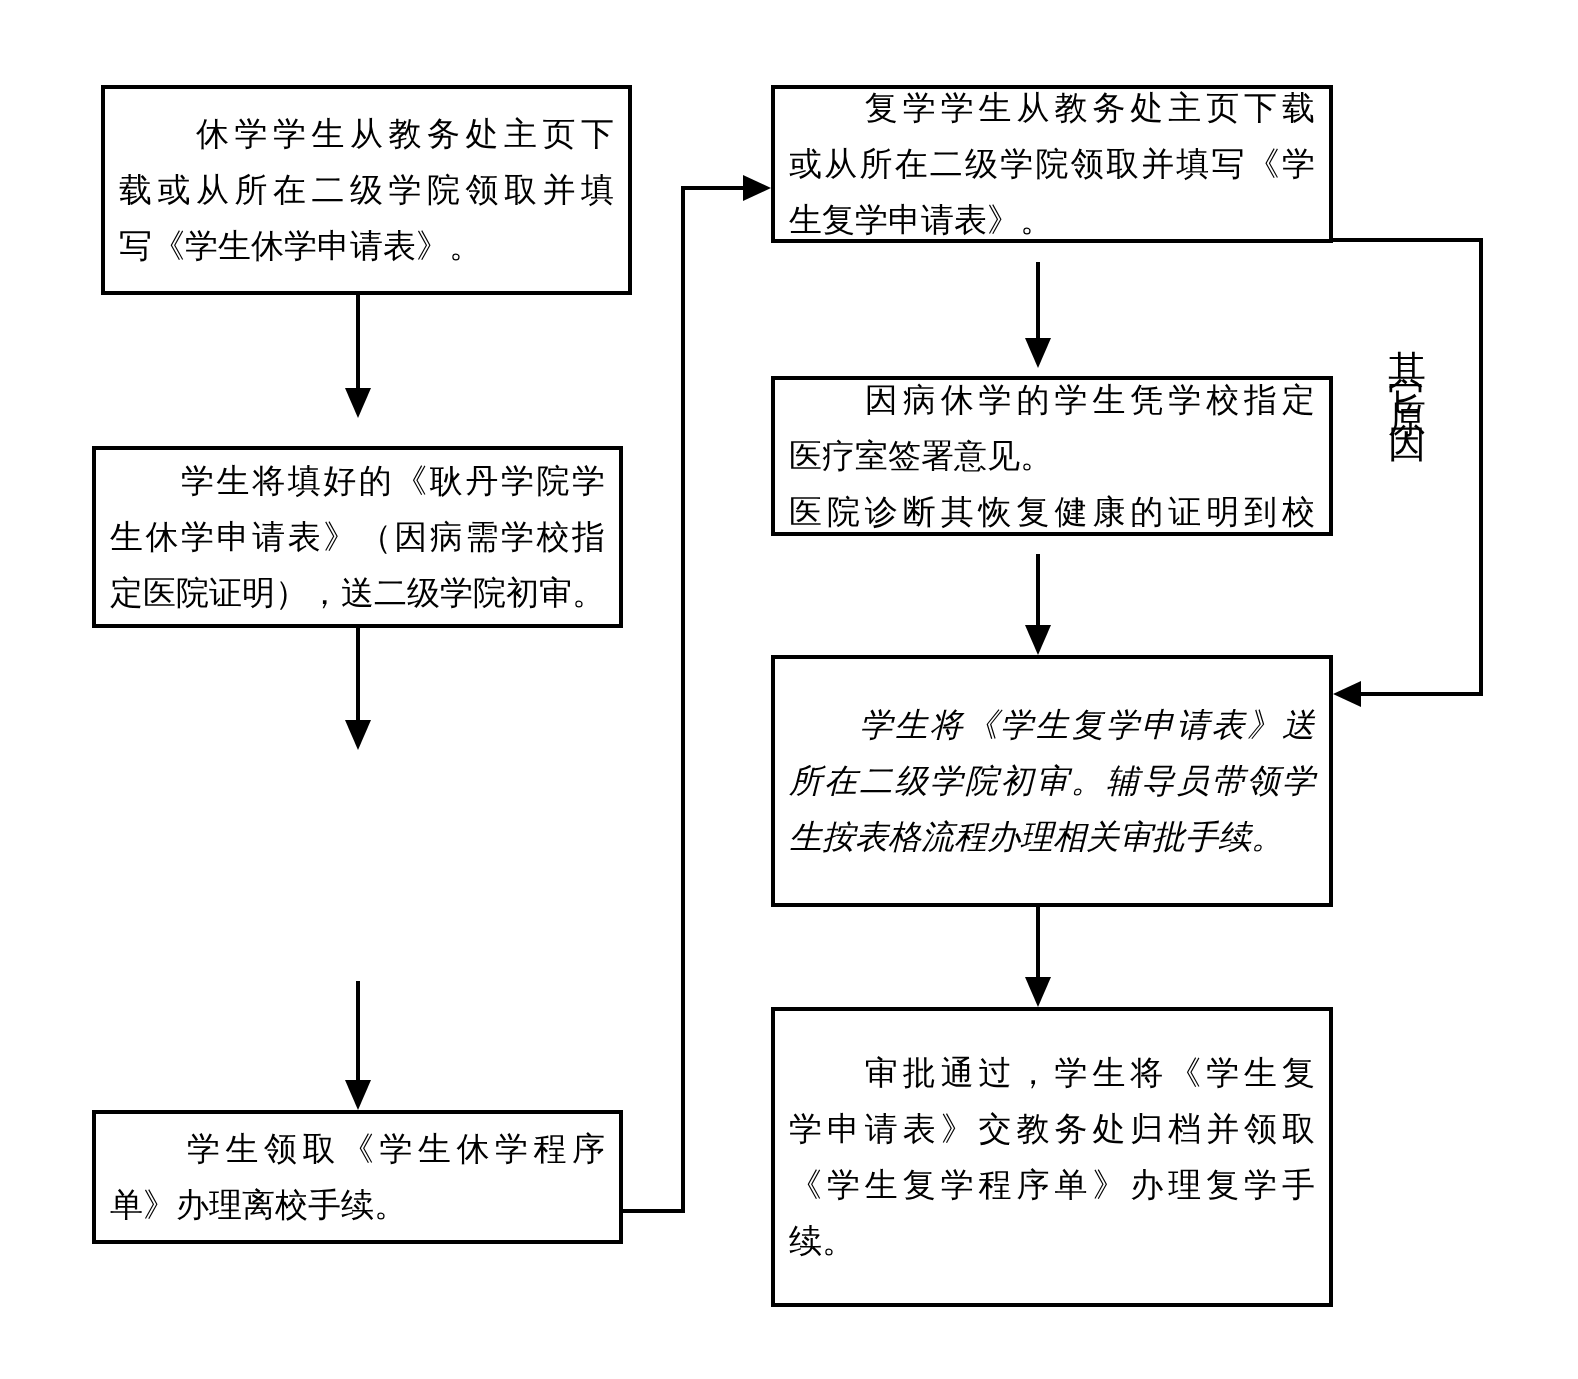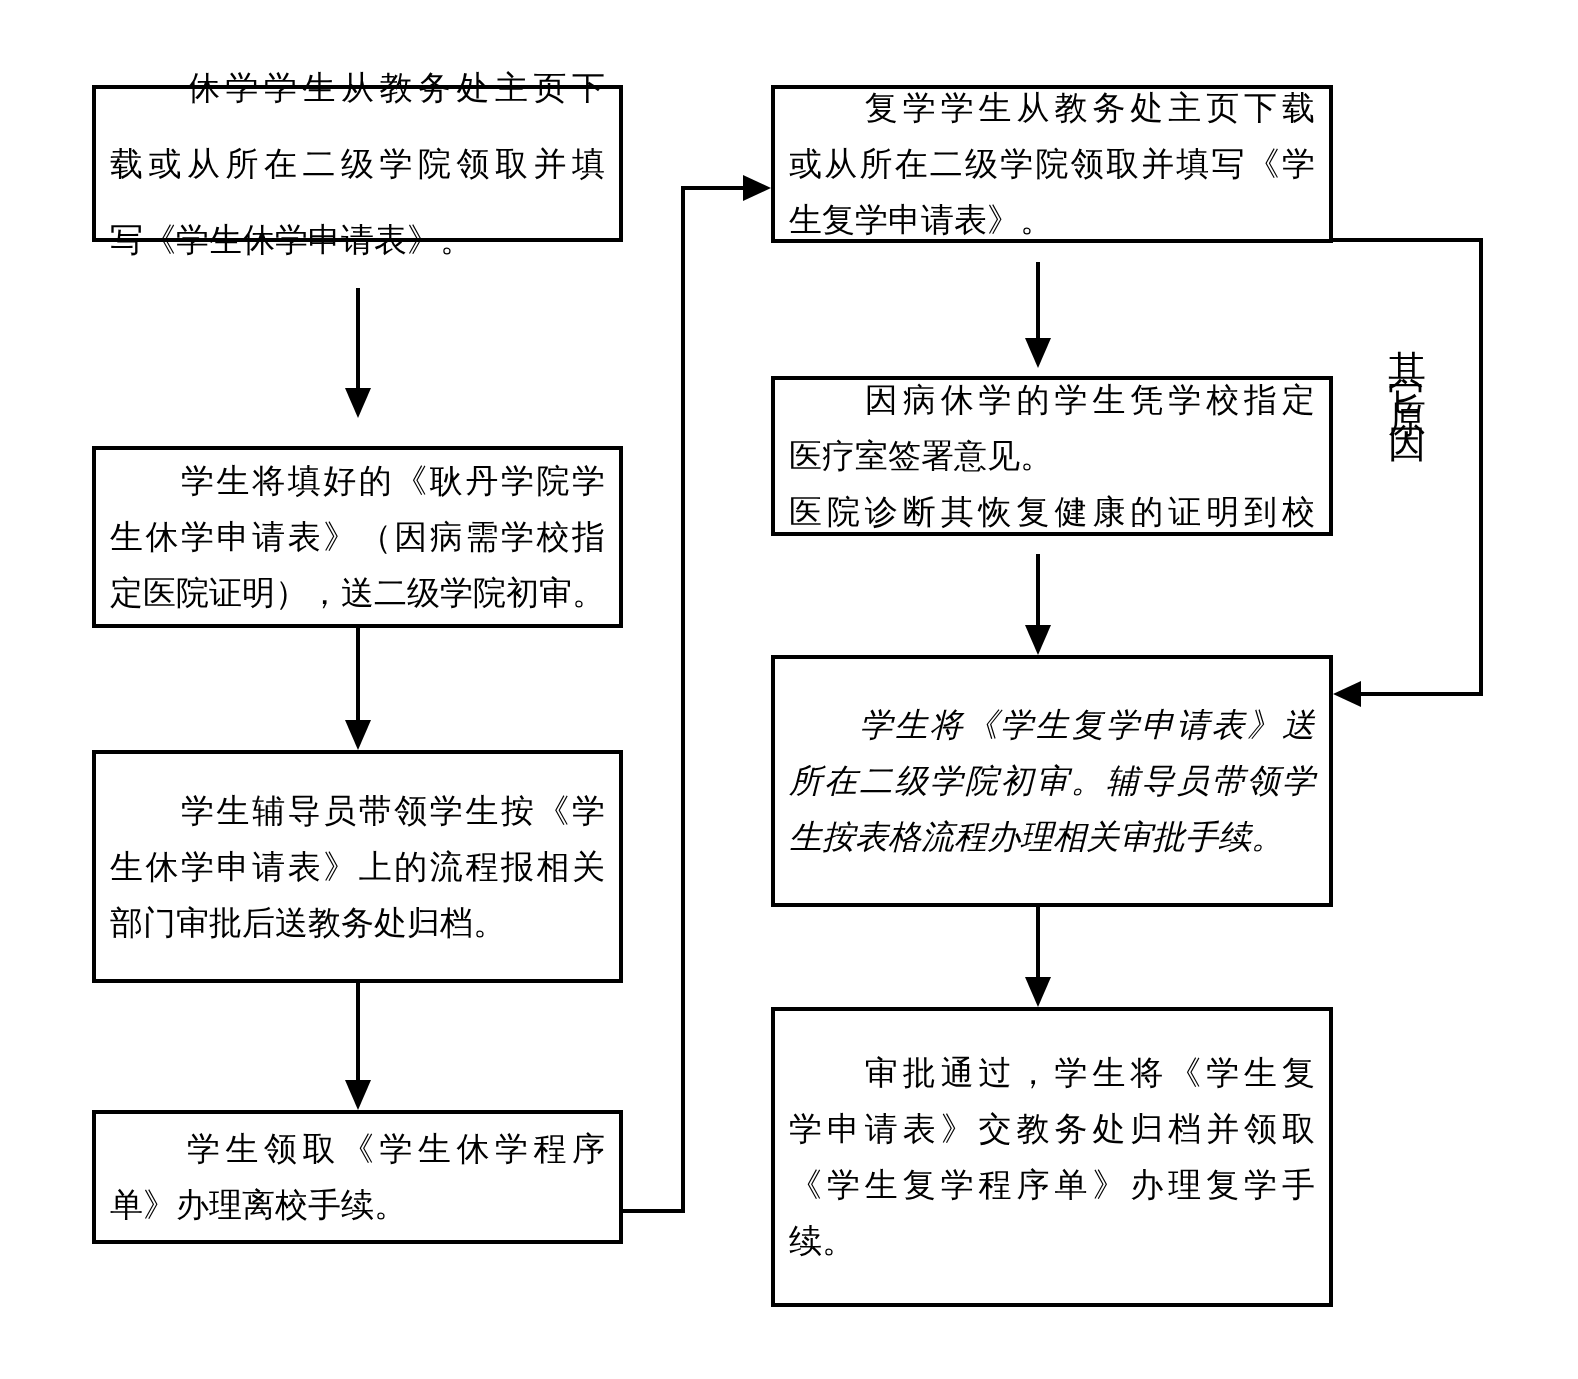--- a/index.html
+++ b/index.html
@@ -40,21 +40,21 @@
     line-height: 56px;
     text-align: justify;
     text-align-last: justify;
     white-space: nowrap;
   }
   .box .ln.last {
     text-align: center;
     text-align-last: left;
   }
   
-  .b-l1 { left: 92px;  top: 85px;   width: 531px; height: 157px; gap: 20px; }
+  .b-l1 { left: 101px;  top: 85px;   width: 531px; height: 210px; }
   .b-l2 { left: 92px;  top: 418px;  width: 531px; height: 182px; margin-top: 28px; }
   .b-l3 { left: 92px;  top: 750px;  width: 531px; height: 233px; }
   .b-l4 { left: 92px;  top: 1110px; width: 531px; height: 134px; }
   
   .b-r1 { left: 771px; top: 85px;   width: 562px; height: 158px; }
   .b-r2 { left: 771px; top: 376px;  width: 562px; height: 160px; }
   .b-r3 { left: 771px; top: 655px;  width: 562px; height: 252px; font-style: italic; }
   .b-r4 { left: 771px; top: 1007px; width: 562px; height: 300px; }
 
   .side-label {
@@ -101,25 +101,20 @@
   <div class="box b-l1">
       <div class="ln">　　休学学生从教务处主页下</div>
       <div class="ln">载或从所在二级学院领取并填</div>
       <div class="ln last">写《学生休学申请表》。</div>
     </div>
   <div class="box b-l2">
       <div class="ln">　　学生将填好的《耿丹学院学</div>
       <div class="ln">生休学申请表》（因病需学校指</div>
       <div class="ln last">定医院证明），送二级学院初审。</div>
     </div>
-  <div class="box b-l3">
-      <div class="ln">　　学生辅导员带领学生按《学</div>
-      <div class="ln">生休学申请表》上的流程报相关</div>
-      <div class="ln last">部门审批后送教务处归档。</div>
-    </div>
   <div class="box b-l4">
       <div class="ln">　　学生领取《学生休学程序</div>
       <div class="ln last">单》办理离校手续。</div>
     </div>
 
   <div class="box b-r1">
       <div class="ln">　　复学学生从教务处主页下载</div>
       <div class="ln">或从所在二级学院领取并填写《学</div>
       <div class="ln last">生复学申请表》。</div>
     </div>

